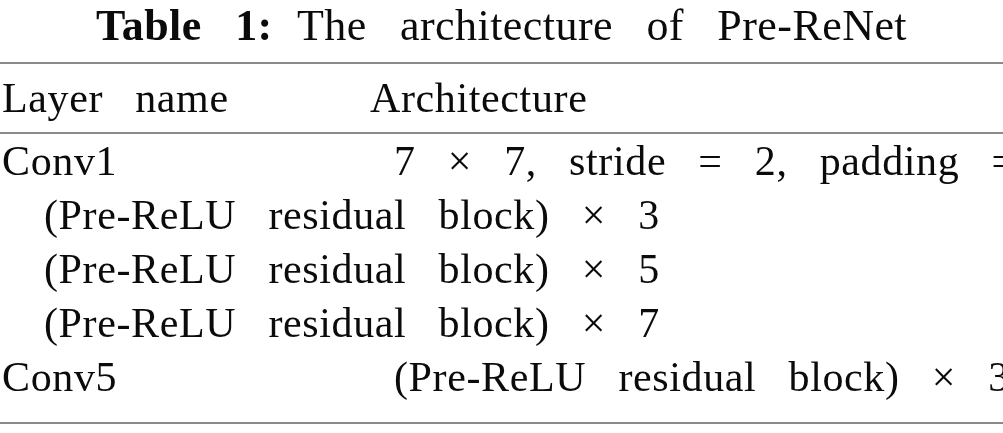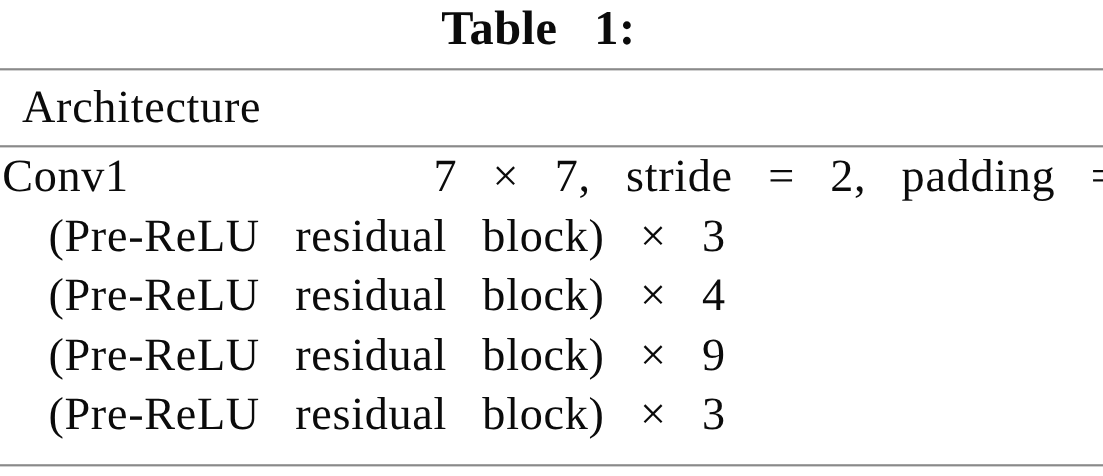--- a/index.html
+++ b/index.html
@@ -73,44 +73,47 @@
   .body-row .col-arch { padding-left: 24px; }
   .pre-rule-spacer { height: 18px; flex: none; }
 </style>
 </head>
 <body>
 
 <div class="page">
 
   <div class="caption">
     <span class="caption-label">Table 1:</span>
+    <span>The architecture of Pre-ReNet</span>
   </div>
 
   <hr class="rule">
 
   <div class="hdr-row">
+    <div class="col-layer">Layer name</div>
     <div class="col-arch">Architecture</div>
   </div>
 
   <hr class="rule">
 
   <div class="body-row">
     <div class="col-layer">Conv1</div>
     <div class="col-arch">7 × 7, stride = 2, padding = 3</div>
   </div>
   <div class="body-row">
     <div class="col-arch">(Pre-ReLU residual block) × 3</div>
   </div>
   <div class="body-row">
-    <div class="col-arch">(Pre-ReLU residual block) × 4</div>
+    <div class="col-arch">(Pre-ReLU residual block) × 5</div>
   </div>
   <div class="body-row">
-    <div class="col-arch">(Pre-ReLU residual block) × 9</div>
+    <div class="col-arch">(Pre-ReLU residual block) × 7</div>
   </div>
   <div class="body-row">
+    <div class="col-layer">Conv5</div>
     <div class="col-arch">(Pre-ReLU residual block) × 3</div>
   </div>
 
   <div class="pre-rule-spacer"></div>
 
   <hr class="rule">
 
 </div>
 
 </body></html>

